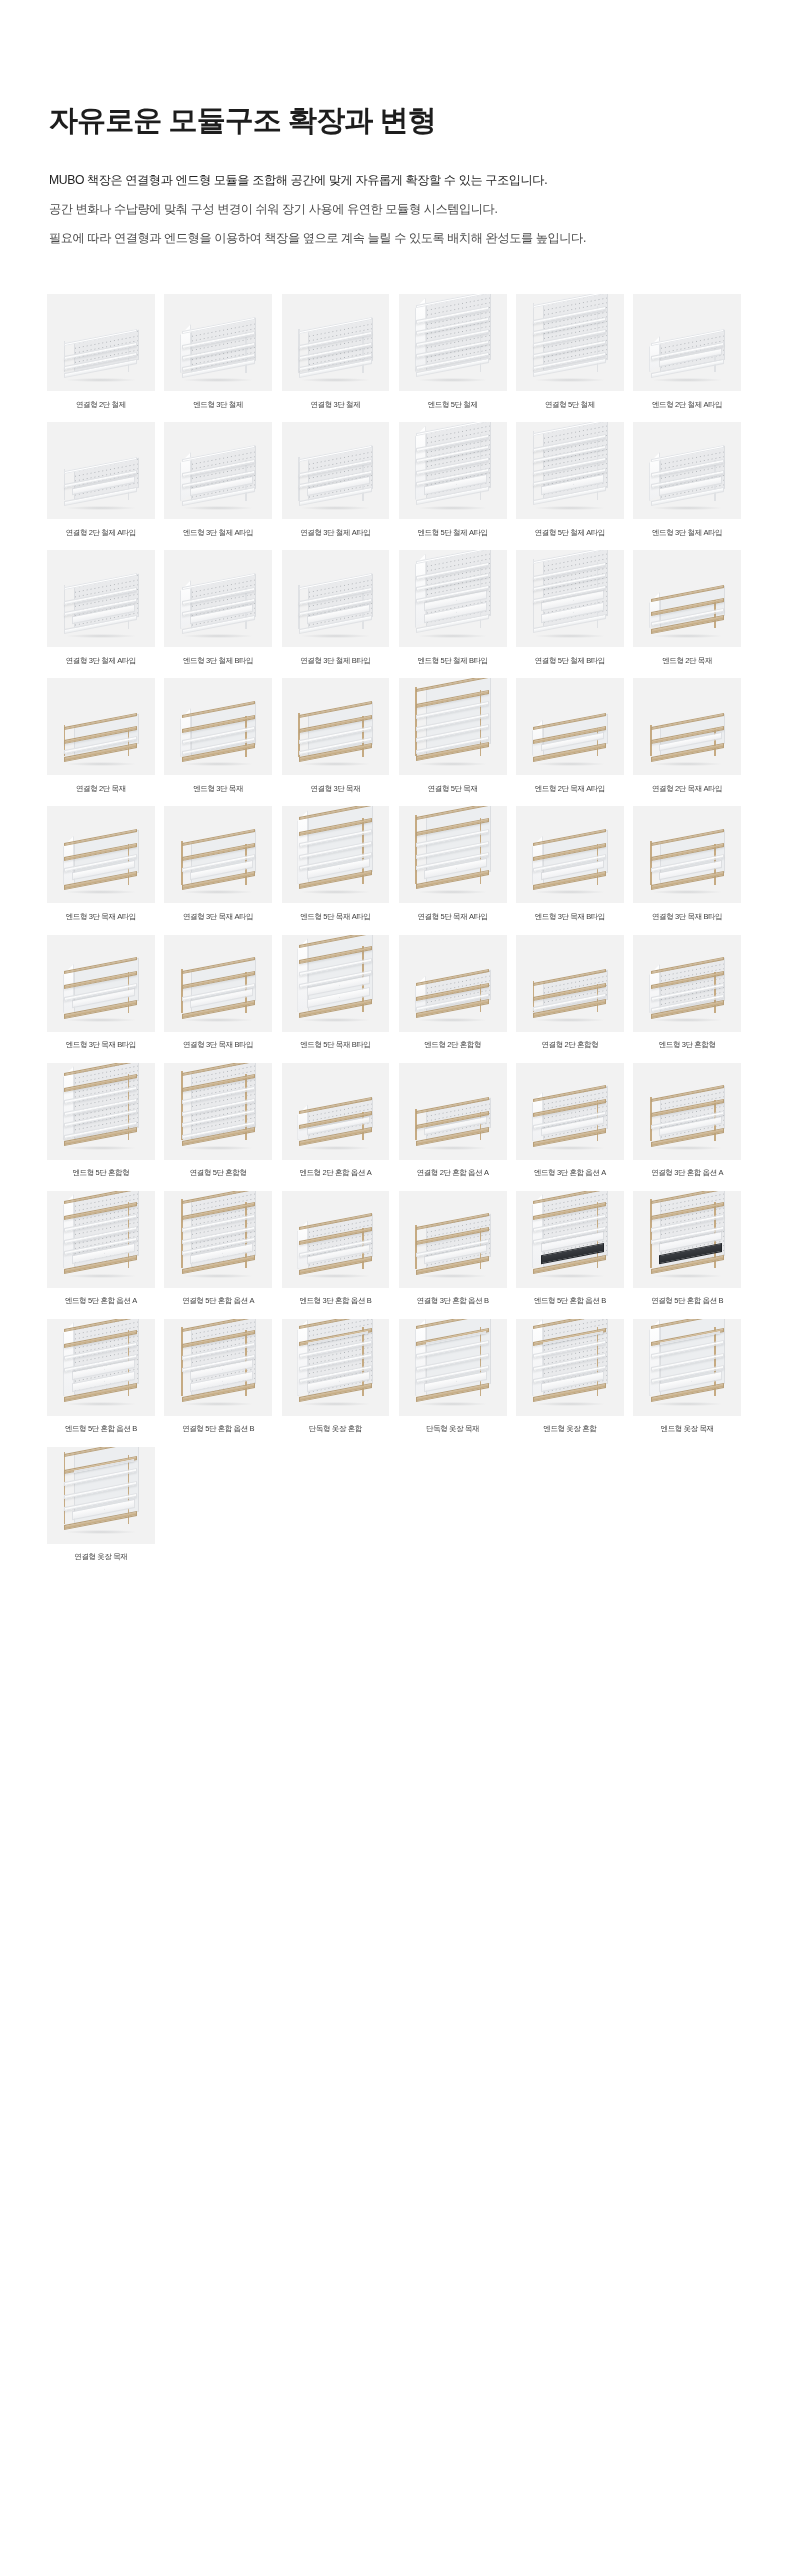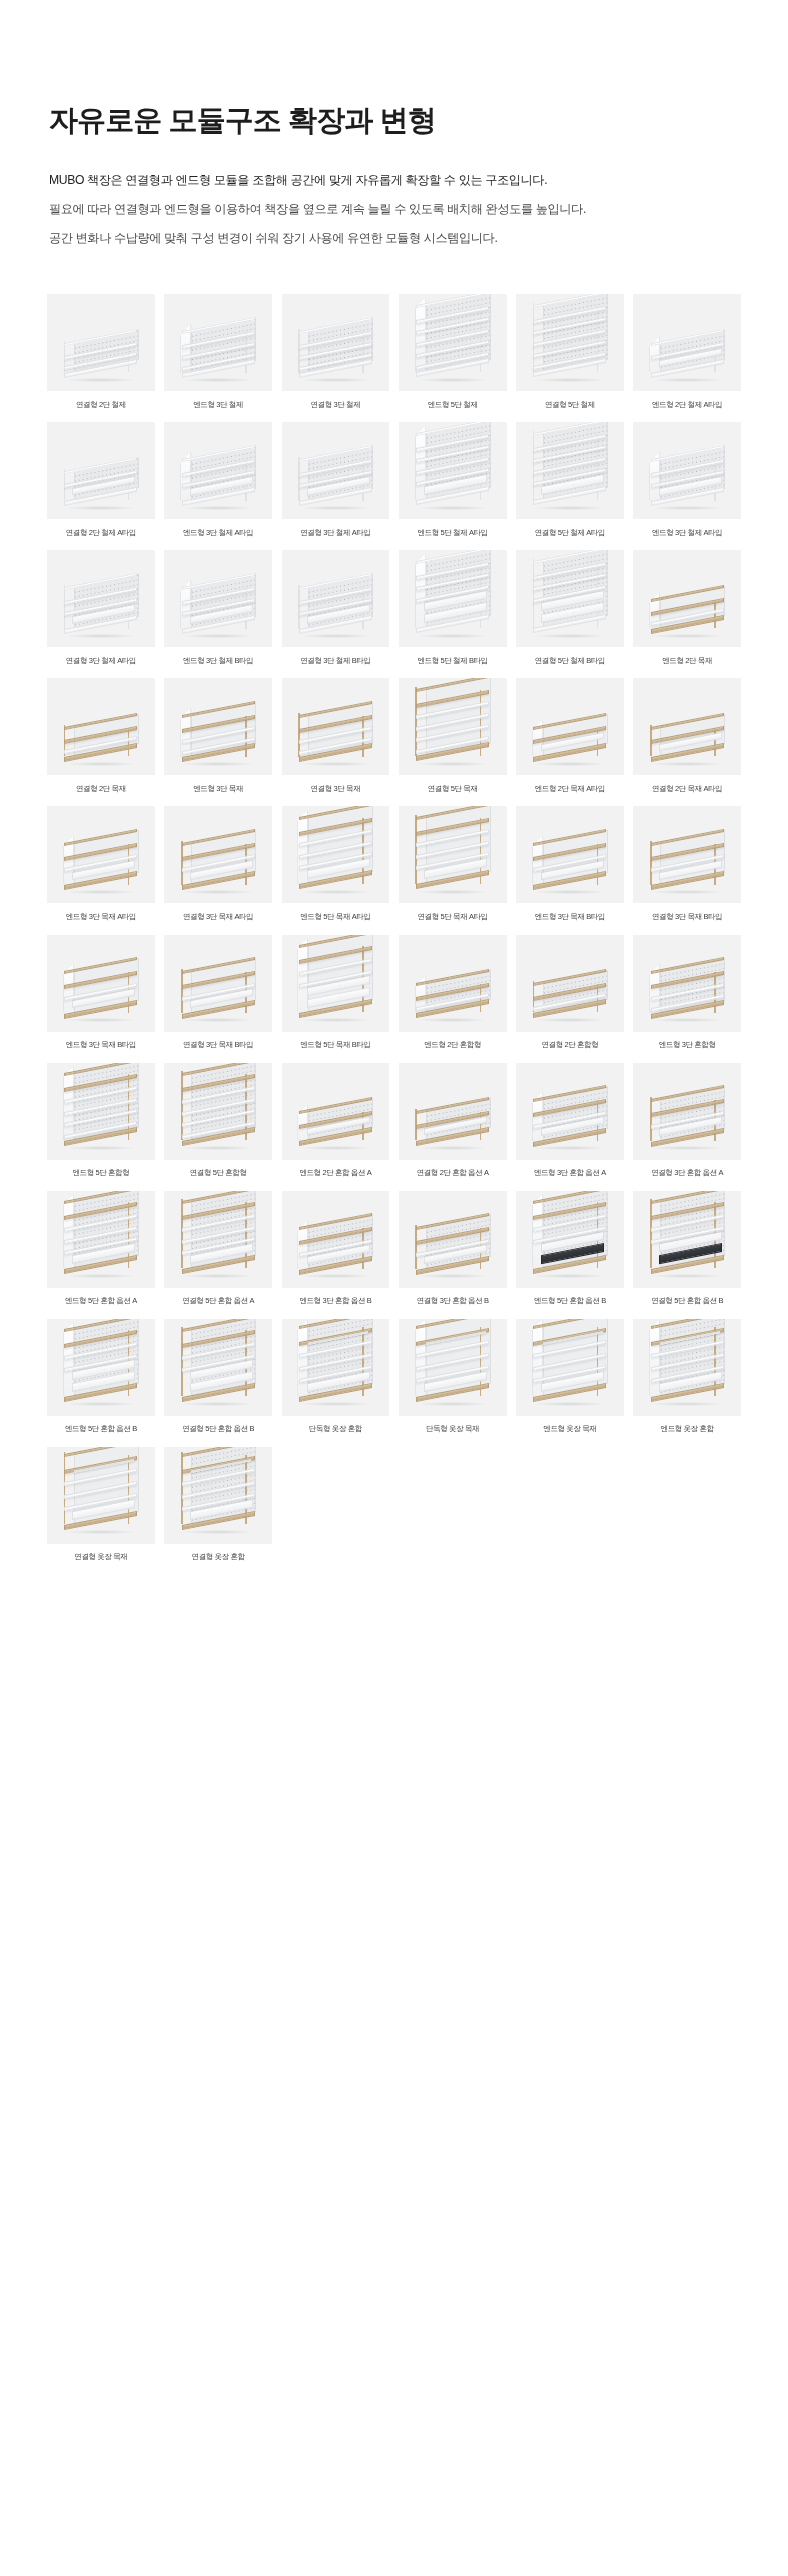--- a/index.html
+++ b/index.html
@@ -196,22 +196,22 @@
 </style>
 </head>
 <body>
 
 <div class="page">
 
   <div class="header">
     <h1 class="headline">자유로운 모듈구조 확장과 변형</h1>
     <div class="lede">
       <p class="strong">MUBO 책장은 연결형과 엔드형 모듈을 조합해 공간에 맞게 자유롭게 확장할 수 있는 구조입니다.</p>
+      <p>공간 변화나 수납량에 맞춰 구성 변경이 쉬워 장기 사용에 유연한 모듈형 시스템입니다.</p>
       <p>필요에 따라 연결형과 엔드형을 이용하여 책장을 옆으로 계속 늘릴 수 있도록 배치해 완성도를 높입니다.</p>
-      <p>공간 변화나 수납량에 맞춰 구성 변경이 쉬워 장기 사용에 유연한 모듈형 시스템입니다.</p>
     </div>
   </div>
 
   <div class="grid" id="product-grid">
       <div class="cell">
         <div class="thumb">
           <div class="unit">
             <div class="persp" style="height: 46px;">
               <div class="shadow" style="bottom: -1.6px;"></div>
               <div class="back" style="left: 11px; right: 0px; top: 1.6px; height: 30px;"></div>
@@ -1174,56 +1174,56 @@
             </div>
           </div>
         </div>
         <div class="caption">단독형 옷장 목재</div>
       </div>
       <div class="cell">
         <div class="thumb">
           <div class="unit">
             <div class="persp" style="height: 87px;">
               <div class="shadow" style="bottom: -1.6px;"></div>
-              <div class="back plain" style="left: 11px; right: 0px; top: 1.6px; height: 71px;"></div>
+              <div class="back" style="left: 11px; right: 0px; top: 1.6px; height: 71px;"></div>
               <div class="side" style="left: 0px; width: 11px; top: 1.6px; height: 77px; clip-path: polygon(0px 11px, 100% 0px, 100% calc(100% - 5.5px), 0px 100%);"></div>
               <div class="post wood" style="right: 9.5px; top: 9.5px; height: 69px;"></div>
               <div class="topcap wood" style="left: 1.6px; right: 1.6px; top: 1.6px;"></div>
               <div class="door" style="left: 9.5px; right: 3.2px; top: 59px; height: 9.1px;"></div>
               <div class="shelf front" style="left: 1.6px; right: 1.6px; top: 54px;"></div>
               <div class="shelf front" style="left: 1.6px; right: 1.6px; top: 42px;"></div>
               <div class="shelf front" style="left: 1.6px; right: 1.6px; top: 29px;"></div>
               <div class="shelf front wood" style="left: 1.6px; right: 1.6px; top: 17px;"></div>
               <div class="shelf" style="left: 11px; right: 4.7px; top: 19px; height: 1.6px;"></div>
               <div class="base wood" style="left: 1.6px; right: 1.6px; top: 72px;"></div>
             </div>
           </div>
         </div>
-        <div class="caption">엔드형 옷장 목재</div>
+        <div class="caption">엔드형 옷장 혼합</div>
       </div>
       <div class="cell">
         <div class="thumb">
           <div class="unit">
             <div class="persp" style="height: 87px;">
               <div class="shadow" style="bottom: -1.6px;"></div>
-              <div class="back" style="left: 11px; right: 0px; top: 1.6px; height: 71px;"></div>
+              <div class="back plain" style="left: 11px; right: 0px; top: 1.6px; height: 71px;"></div>
               <div class="side" style="left: 0px; width: 11px; top: 1.6px; height: 77px; clip-path: polygon(0px 11px, 100% 0px, 100% calc(100% - 5.5px), 0px 100%);"></div>
               <div class="post wood" style="right: 9.5px; top: 9.5px; height: 69px;"></div>
               <div class="topcap wood" style="left: 1.6px; right: 1.6px; top: 1.6px;"></div>
               <div class="door" style="left: 9.5px; right: 3.2px; top: 59px; height: 9.1px;"></div>
               <div class="shelf front" style="left: 1.6px; right: 1.6px; top: 54px;"></div>
               <div class="shelf front" style="left: 1.6px; right: 1.6px; top: 42px;"></div>
               <div class="shelf front" style="left: 1.6px; right: 1.6px; top: 29px;"></div>
               <div class="shelf front wood" style="left: 1.6px; right: 1.6px; top: 17px;"></div>
               <div class="shelf" style="left: 11px; right: 4.7px; top: 19px; height: 1.6px;"></div>
               <div class="base wood" style="left: 1.6px; right: 1.6px; top: 72px;"></div>
             </div>
           </div>
         </div>
-        <div class="caption">엔드형 옷장 혼합</div>
+        <div class="caption">엔드형 옷장 목재</div>
       </div>
       <div class="cell">
         <div class="thumb">
           <div class="unit">
             <div class="persp" style="height: 87px;">
               <div class="shadow" style="bottom: -1.6px;"></div>
               <div class="back plain" style="left: 11px; right: 0px; top: 1.6px; height: 71px;"></div>
               <div class="post wood" style="left: 0.8px; top: 6.3px; height: 72px;"></div>
               <div class="post wood" style="right: 9.5px; top: 9.5px; height: 69px;"></div>
               <div class="topcap wood" style="left: 1.6px; right: 1.6px; top: 1.6px;"></div>
@@ -1232,37 +1232,16 @@
               <div class="shelf front" style="left: 1.6px; right: 1.6px; top: 42px;"></div>
               <div class="shelf front" style="left: 1.6px; right: 1.6px; top: 29px;"></div>
               <div class="shelf front wood" style="left: 1.6px; right: 1.6px; top: 17px;"></div>
               <div class="shelf" style="left: 11px; right: 4.7px; top: 19px; height: 1.6px;"></div>
               <div class="base wood" style="left: 1.6px; right: 1.6px; top: 72px;"></div>
             </div>
           </div>
         </div>
         <div class="caption">연결형 옷장 목재</div>
       </div>
-      <div class="cell">
-        <div class="thumb">
-          <div class="unit">
-            <div class="persp" style="height: 87px;">
-              <div class="shadow" style="bottom: -1.6px;"></div>
-              <div class="back" style="left: 11px; right: 0px; top: 1.6px; height: 71px;"></div>
-              <div class="post wood" style="left: 0.8px; top: 6.3px; height: 72px;"></div>
-              <div class="post wood" style="right: 9.5px; top: 9.5px; height: 69px;"></div>
-              <div class="topcap wood" style="left: 1.6px; right: 1.6px; top: 1.6px;"></div>
-              <div class="door" style="left: 9.5px; right: 3.2px; top: 59px; height: 9.1px;"></div>
-              <div class="shelf front" style="left: 1.6px; right: 1.6px; top: 54px;"></div>
-              <div class="shelf front" style="left: 1.6px; right: 1.6px; top: 42px;"></div>
-              <div class="shelf front" style="left: 1.6px; right: 1.6px; top: 29px;"></div>
-              <div class="shelf front wood" style="left: 1.6px; right: 1.6px; top: 17px;"></div>
-              <div class="shelf" style="left: 11px; right: 4.7px; top: 19px; height: 1.6px;"></div>
-              <div class="base wood" style="left: 1.6px; right: 1.6px; top: 72px;"></div>
-            </div>
-          </div>
-        </div>
-        <div class="caption">연결형 옷장 혼합</div>
-      </div>
     </div>
 
 </div>
 
 
 </body></html>

